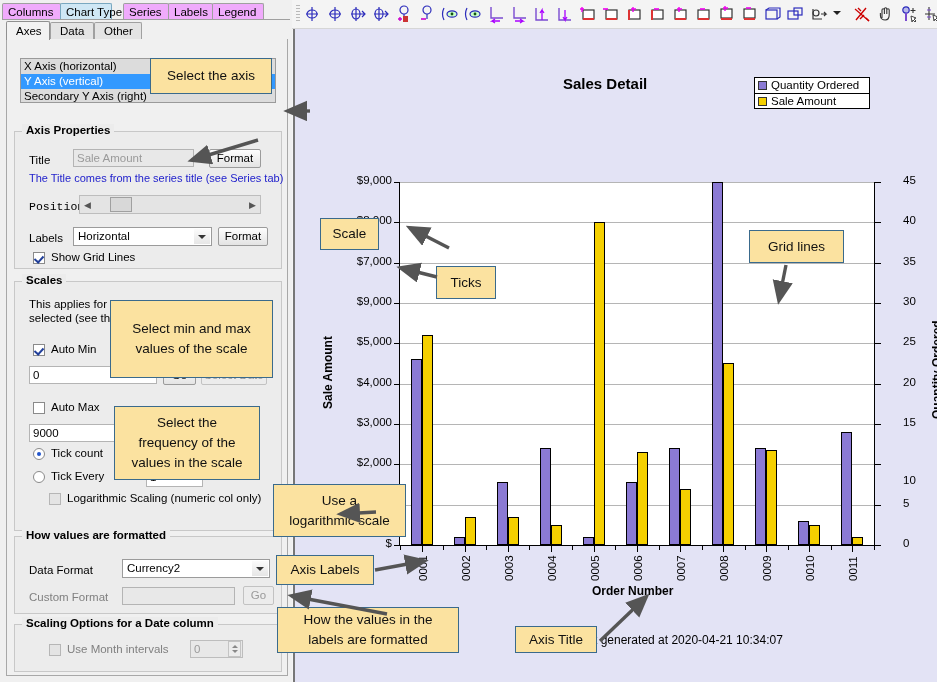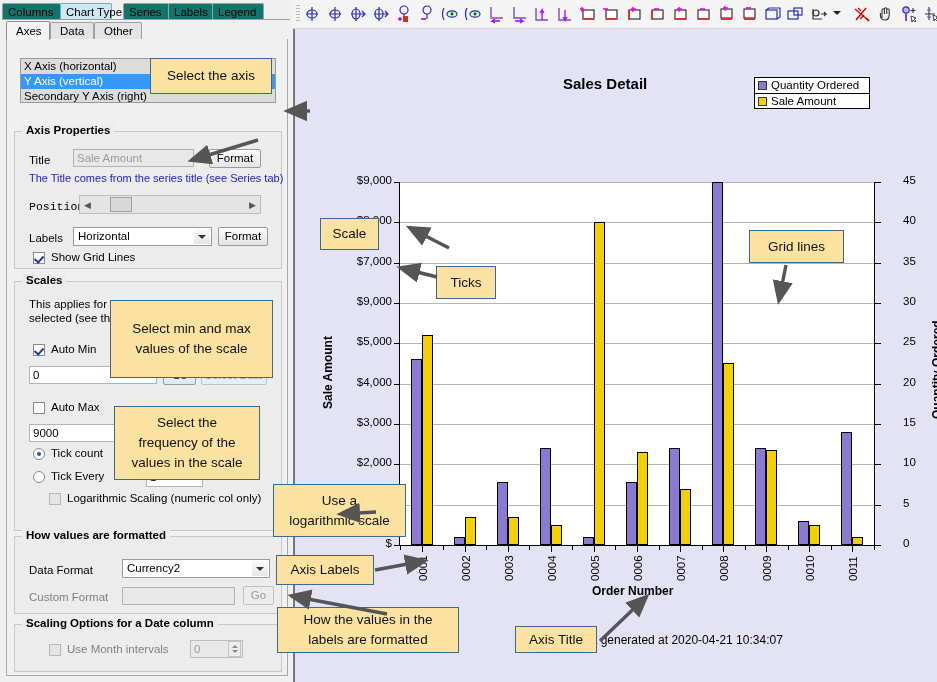--- a/index.html
+++ b/index.html
@@ -11,21 +11,21 @@
     position:relative;
   }
   .app{position:absolute;inset:0;background:#f5f5f5;}
 
   
   .left-panel{position:absolute;left:0;top:0;width:292px;height:682px;background:#f0f0f0;}
 
   .tabstrip{position:absolute;left:2px;top:3px;width:288px;height:17px;}
   .tab{
     position:absolute;top:0;height:16px;line-height:16px;
-    background:#0f766e;border:1px solid #a0a0a0;border-bottom:none;
+    background:#f0abfc;border:1px solid #a0a0a0;border-bottom:none;
     padding:0 5px;font-size:11.5px;color:#000;box-sizing:border-box;
     border-radius:2px 2px 0 0;white-space:nowrap;
   }
   .tab.sel{background:#cfe7f5;border-color:#7aa8c0;}
   .tabstrip-line{position:absolute;left:2px;top:19px;width:288px;height:1px;background:#a0a0a0;}
 
   .tabstrip2{position:absolute;left:6px;top:21px;width:284px;height:18px;}
   .tab2{
     position:absolute;top:1px;height:17px;line-height:17px;
     background:#e4e4e4;border:1px solid #a0a0a0;border-bottom:none;
@@ -513,21 +513,21 @@
       <div class="ytick-lab" style="left: 29px; top: 226px; width: 68px;">$7,000</div>
       <div class="tick" style="left: 99px; top: 193px; width: 6px; height: 1px;"></div>
       <div class="ytick-lab" style="left: 29px; top: 185px; width: 68px;">$8,000</div>
       <div class="tick" style="left: 99px; top: 153px; width: 6px; height: 1px;"></div>
       <div class="ytick-lab" style="left: 29px; top: 145px; width: 68px;">$9,000</div>
       <div class="tick" style="left: 579px; top: 516px; width: 7px; height: 1px;"></div>
       <div class="rtick-lab" style="left: 590px; top: 508px;">0</div>
       <div class="tick" style="left: 579px; top: 476px; width: 7px; height: 1px;"></div>
       <div class="rtick-lab" style="left: 590px; top: 468px;">5</div>
       <div class="tick" style="left: 579px; top: 435px; width: 7px; height: 1px;"></div>
-      <div class="rtick-lab" style="left: 590px; top: 427px;">10</div>
+      <div class="rtick-lab" style="left: 590px; top: 445px;">10</div>
       <div class="tick" style="left: 579px; top: 395px; width: 7px; height: 1px;"></div>
       <div class="rtick-lab" style="left: 590px; top: 387px;">15</div>
       <div class="tick" style="left: 579px; top: 355px; width: 7px; height: 1px;"></div>
       <div class="rtick-lab" style="left: 590px; top: 347px;">20</div>
       <div class="tick" style="left: 579px; top: 314px; width: 7px; height: 1px;"></div>
       <div class="rtick-lab" style="left: 590px; top: 306px;">25</div>
       <div class="tick" style="left: 579px; top: 274px; width: 7px; height: 1px;"></div>
       <div class="rtick-lab" style="left: 590px; top: 266px;">30</div>
       <div class="tick" style="left: 579px; top: 234px; width: 7px; height: 1px;"></div>
       <div class="rtick-lab" style="left: 590px; top: 226px;">35</div>

